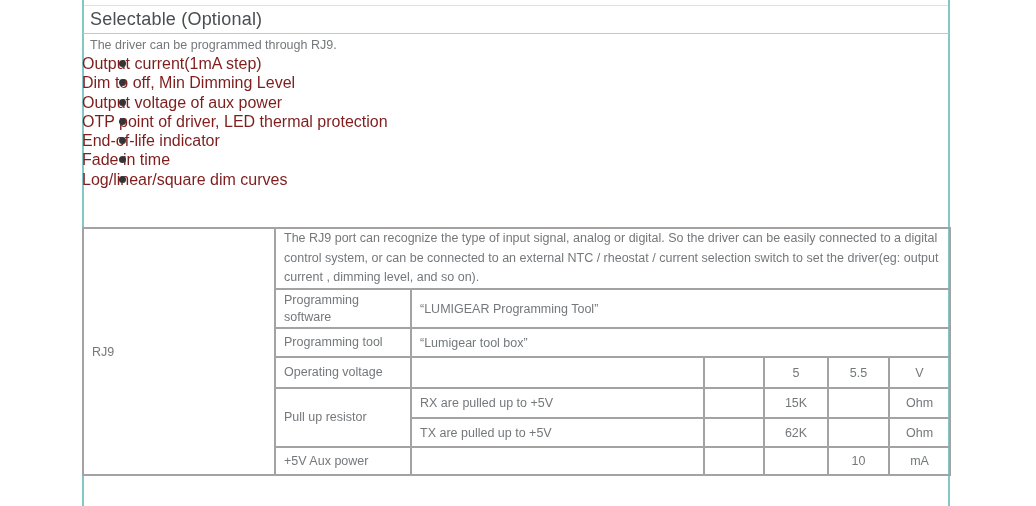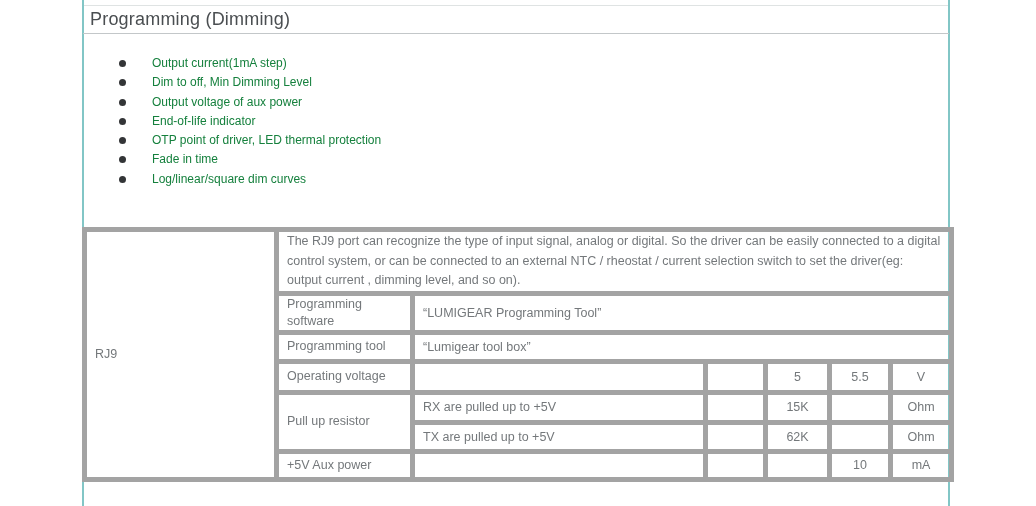--- a/index.html
+++ b/index.html
@@ -64,25 +64,24 @@
     position: absolute;
     left: 82px;
     top: 54px;
     margin: 0;
     padding: 0;
     list-style: none;
     width: 860px;
   }
   .bullet-list li {
     position: relative;
-    padding-left: 70px;
     height: 19.3px;
     line-height: 19.3px;
-    font-size: 12px;
-    color: #15803d;
+    font-size: 16px;
+    color: #7f1d1d;
   }
   .bullet-list li::before {
     content: "";
     position: absolute;
     left: 37px;
     top: 6px;
     width: 7px;
     height: 7px;
     border-radius: 50%;
     background: #333537;
@@ -92,21 +91,21 @@
     position: absolute;
     left: 82px;
     top: 227px;
     width: 867px;
     border-collapse: collapse;
     table-layout: fixed;
     font-size: 12.5px;
     color: #74787b;
   }
   table.spec td {
-    border: 5px solid #a3a3a3;
+    border: 2px solid #a3a3a3;
     padding: 0 8px;
     vertical-align: middle;
     overflow: hidden;
   }
   td.no-left  { border-left: none; }
   td.no-right { border-right: none; }
   td.center { text-align: center; padding: 0 2px; }
   td.desc {
     padding: 5px 10px 5px 9px;
     line-height: 19.5px;
@@ -117,30 +116,31 @@
 </style>
 </head>
 <body>
 
 <div class="page">
 
   <div class="frame-top"></div>
   <div class="frame-left"></div>
   <div class="frame-right"></div>
 
-  <div class="section-title">Programming (Dimming)</div>
+  <div class="section-title">Selectable (Optional)</div>
   <div class="title-underline"></div>
 
+  <div class="intro">The driver can be programmed through RJ9.</div>
 
   <ul class="bullet-list">
     <li>Output current(1mA step)</li>
     <li>Dim to off, Min Dimming Level</li>
     <li>Output voltage of aux power</li>
+    <li>OTP point of driver, LED thermal protection</li>
     <li>End-of-life indicator</li>
-    <li>OTP point of driver, LED thermal protection</li>
     <li>Fade in time</li>
     <li>Log/linear/square dim curves</li>
   </ul>
 
   <table class="spec">
     <colgroup>
       <col style="width:192px">
       <col style="width:136px">
       <col style="width:293px">
       <col style="width:60px">

